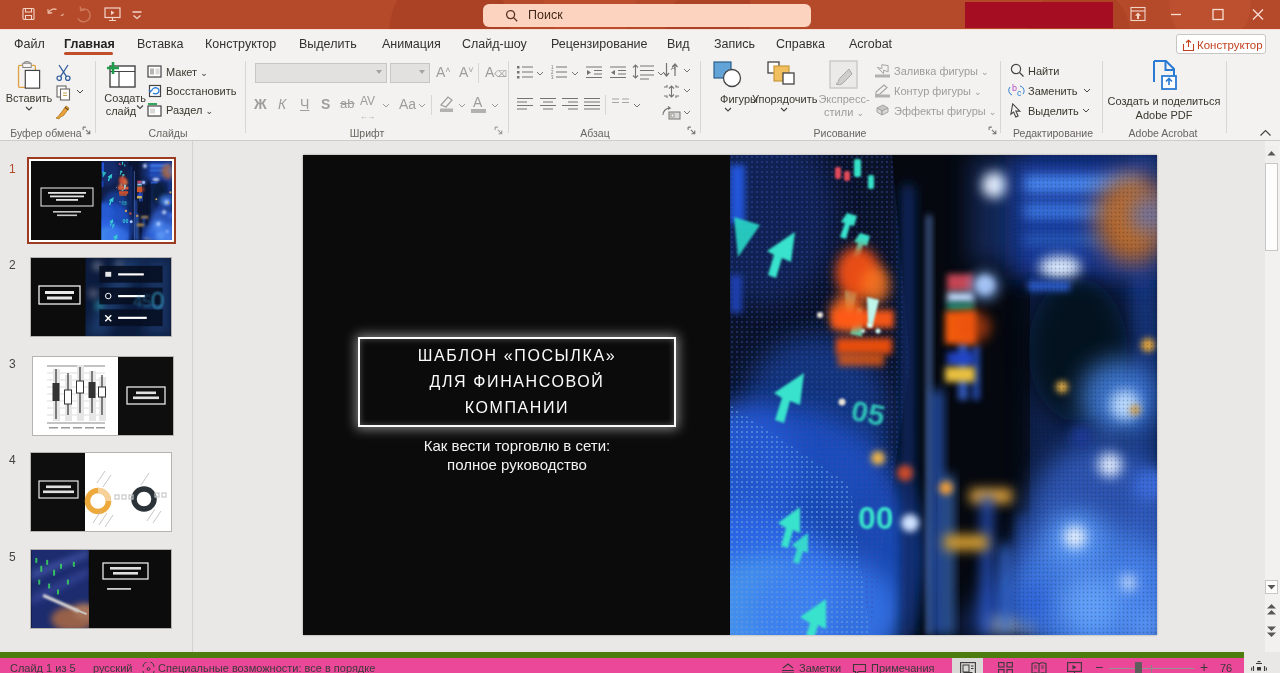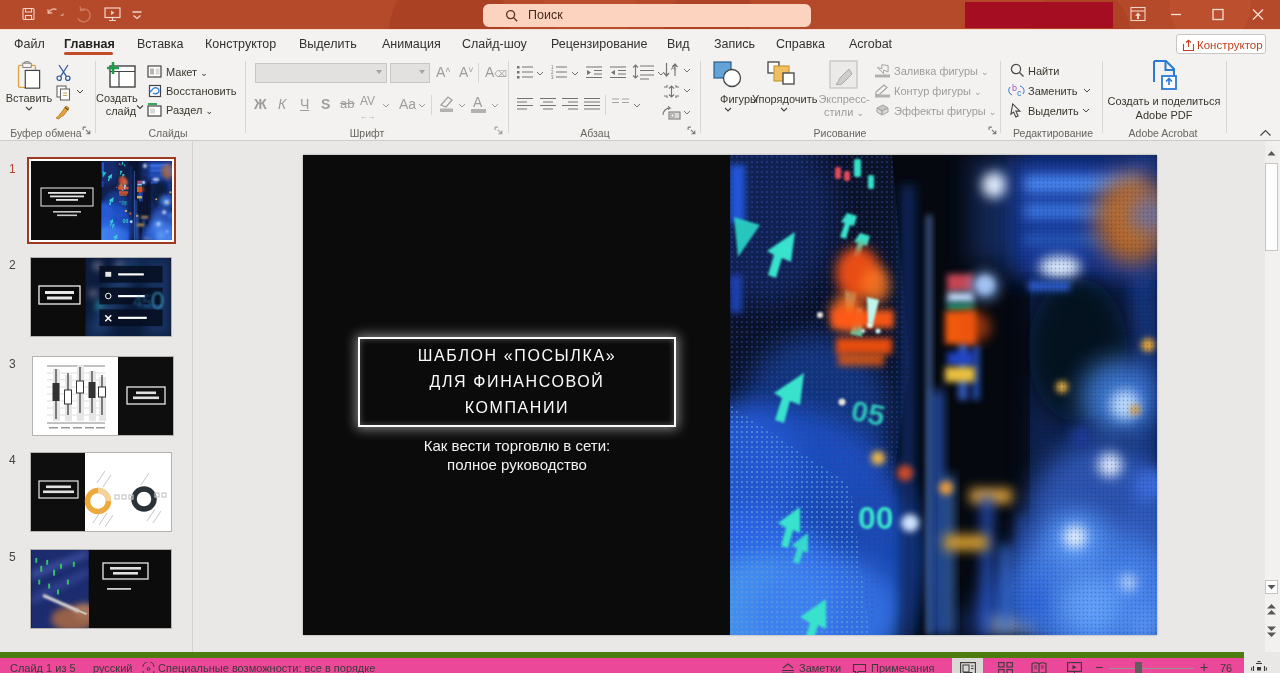--- a/index.html
+++ b/index.html
@@ -188,21 +188,21 @@
   <div class="glabel" style="left:-14px">Буфер обмена</div>
   <svg class="launch" style="left:82px" width="9" height="9" viewBox="0 0 9 9">
       <path d="M1 1h2.5M1 1v2.5M3.5 3.5L7 7M7 4v3H4" fill="none" stroke="#7a7876" stroke-width="1"></path>
     </svg>
 
   <svg style="left:106px;top:4px" width="30" height="28" viewBox="0 0 30 28">
     <rect x="4" y="5" width="25" height="21" fill="#fff" stroke="#444" stroke-width="1.4"></rect>
     <path d="M4 10.5h25M13 10.5V26" stroke="#444" stroke-width="1.2"></path>
     <path d="M7 1v12M1 7h12" stroke="#1e9e4a" stroke-width="2.6"></path>
   </svg>
-  <div class="rlbl" style="left:96px;top:35px;width:50px;text-align:left">Создать</div>
+  <div class="rlbl" style="left:96px;top:35px;width:50px;text-align:right">Создать</div>
   <div class="rlbl" style="left:96px;top:48px;width:50px;text-align:center">слайд <svg width="8" height="5" viewBox="0 0 8 5">
         <path d="M1 .5l3 3 3-3" fill="none" stroke="#444" stroke-width="1.1"></path>
       </svg></div>
   <svg style="left:147px;top:8px" width="15" height="13" viewBox="0 0 15 13">
       <rect x="1" y="1" width="13" height="11" fill="#fff" stroke="#444" stroke-width="1.2"></rect>
       <rect x="3" y="3.5" width="4" height="6" fill="#b7b5b3"></rect>
       <rect x="8.5" y="3.5" width="4" height="6" fill="#dcdad8"></rect>
     </svg>
   <div class="rlbl" style="left:166px;top:9px">Макет <span style="font-size:9px">⌄</span></div>
   <svg style="left:147px;top:27px" width="15" height="14" viewBox="0 0 15 14">

